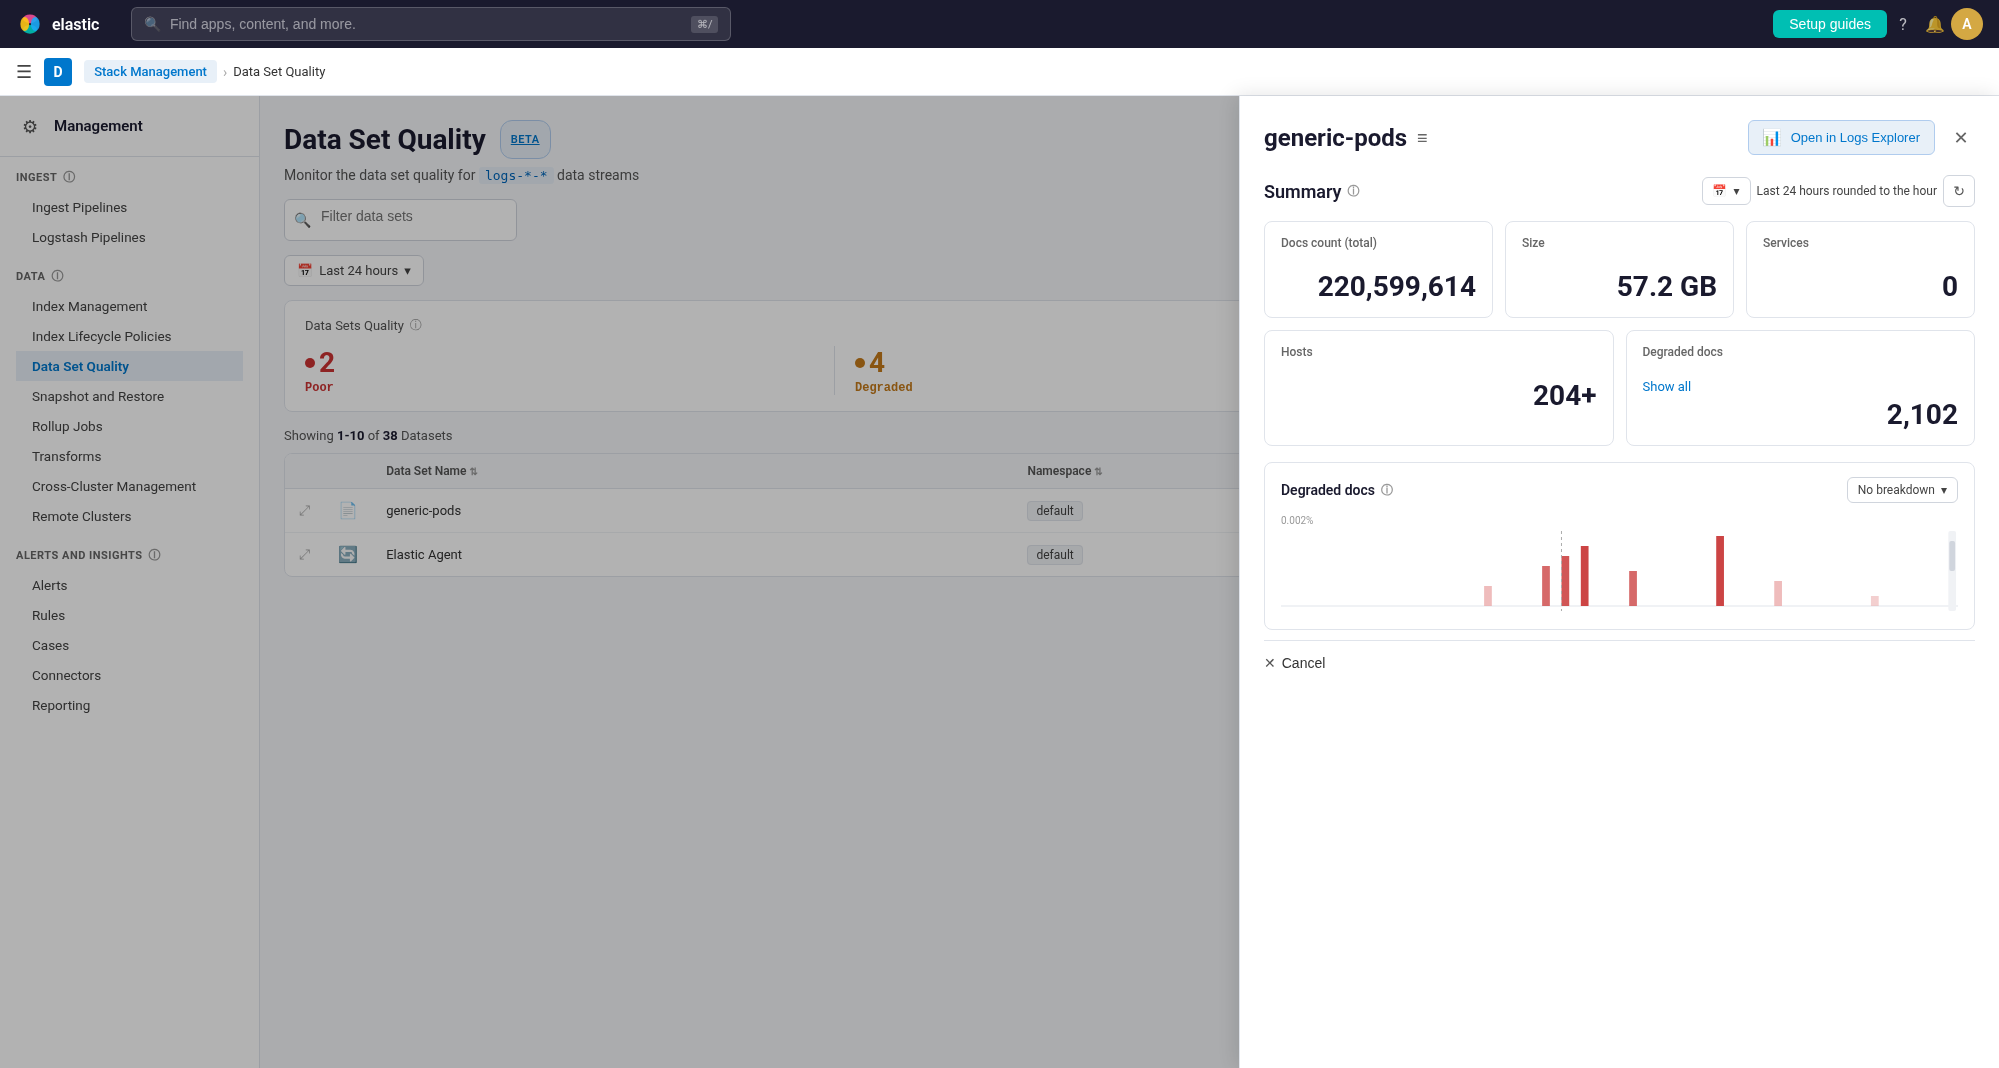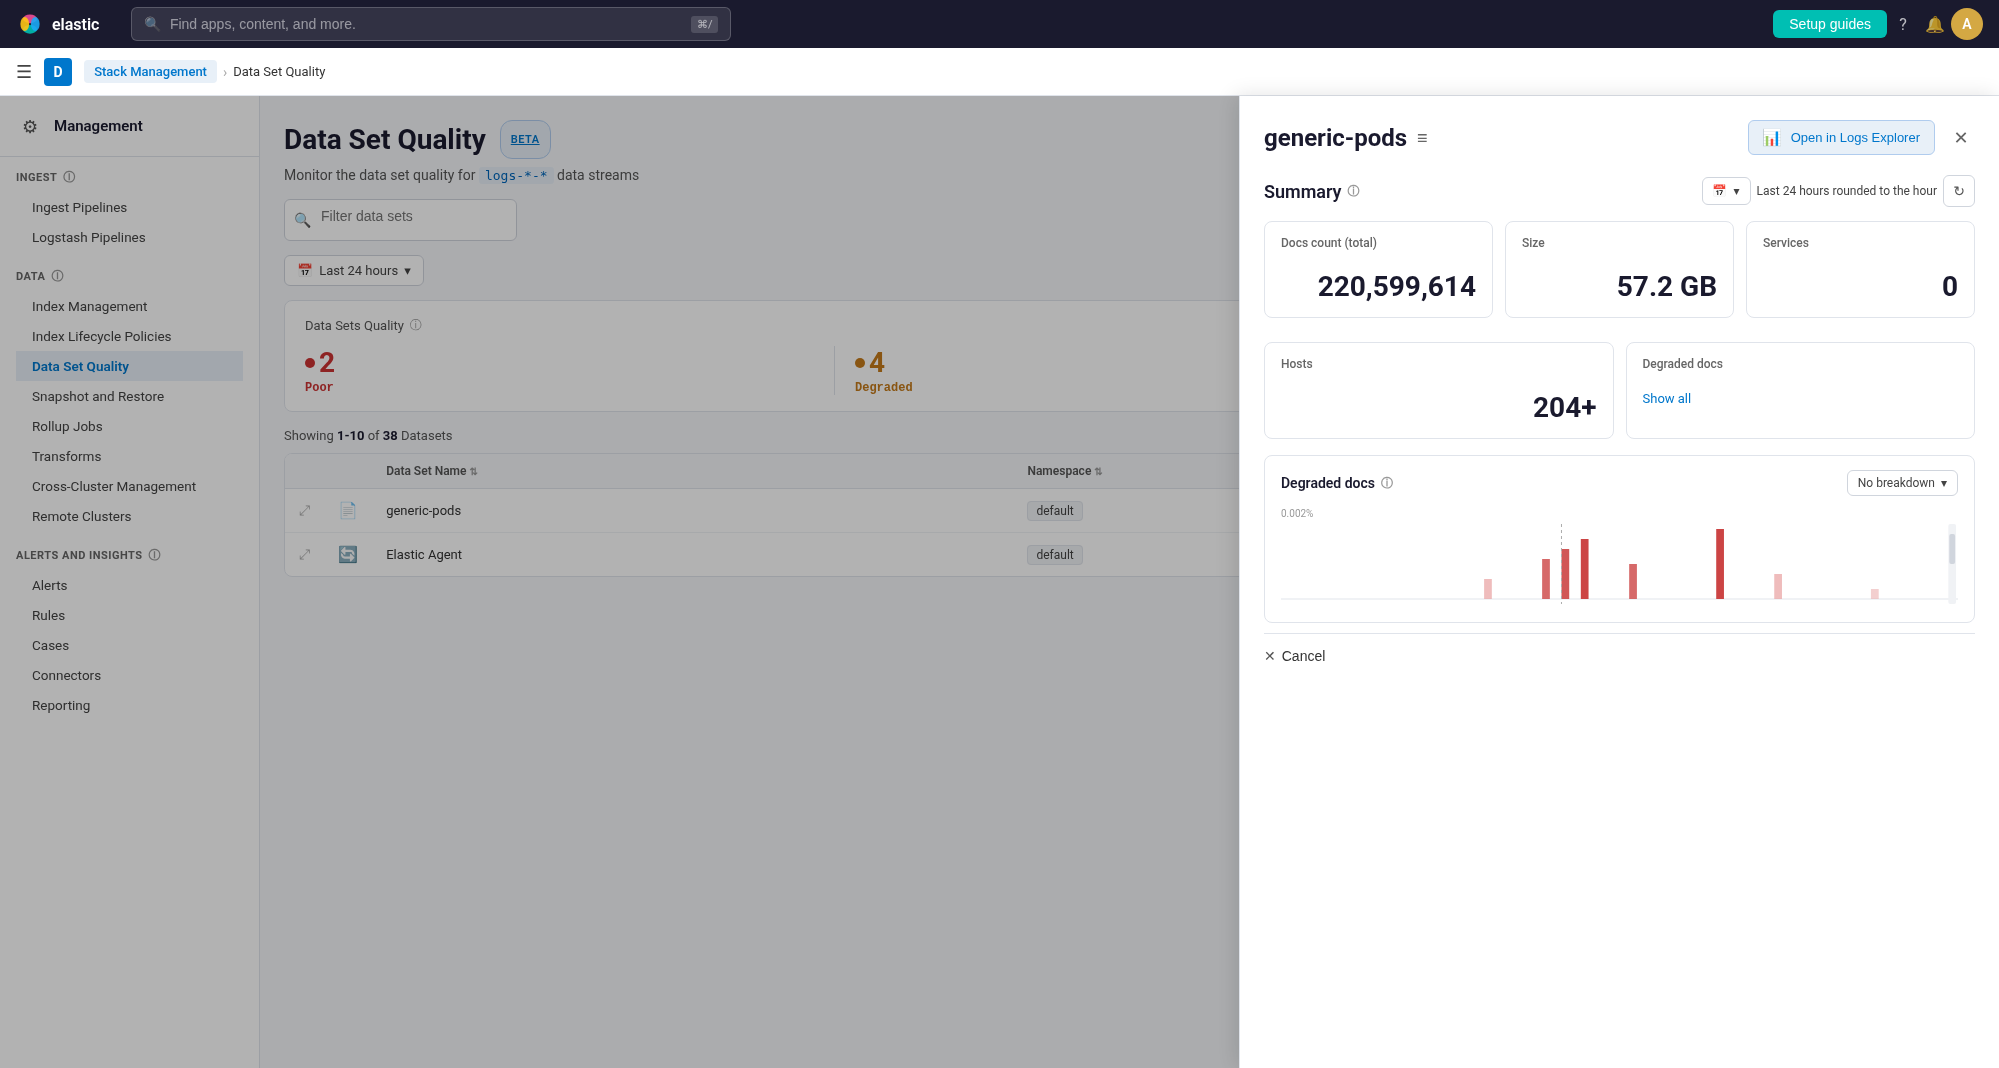--- a/index.html
+++ b/index.html
@@ -509,21 +509,21 @@
     .time-text {
       font-size: 12px;
       color: #444;
     }
 
     
     .stat-cards-row {
       display: grid;
       grid-template-columns: 1fr 1fr 1fr;
       gap: 12px;
-      margin-bottom: 24px;
+      margin-bottom: 12px;
     }
     .stat-card {
       border: 1px solid #e0e4eb;
       border-radius: 8px;
       padding: 14px 16px;
       background: white;
     }
     .stat-card-label {
       font-size: 12px;
       color: #666;
@@ -889,20 +889,21 @@
   </div>
 
   <div class="stat-cards-row2">
     <div class="stat-card2">
       <div class="stat-card2-label">Hosts</div>
       <div class="stat-card2-value">204+</div>
     </div>
     <div class="stat-card2">
       <div class="stat-card2-label">Degraded docs</div>
       <div class="show-all-link">Show all</div>
+      <div class="stat-card2-value">2,102</div>
     </div>
   </div>
 
   <div class="degraded-section">
     <div class="degraded-header">
       <div class="degraded-title">
         <span>Degraded docs</span>
         <span class="info-icon">ⓘ</span>
       </div>
       <div class="breakdown-select">

